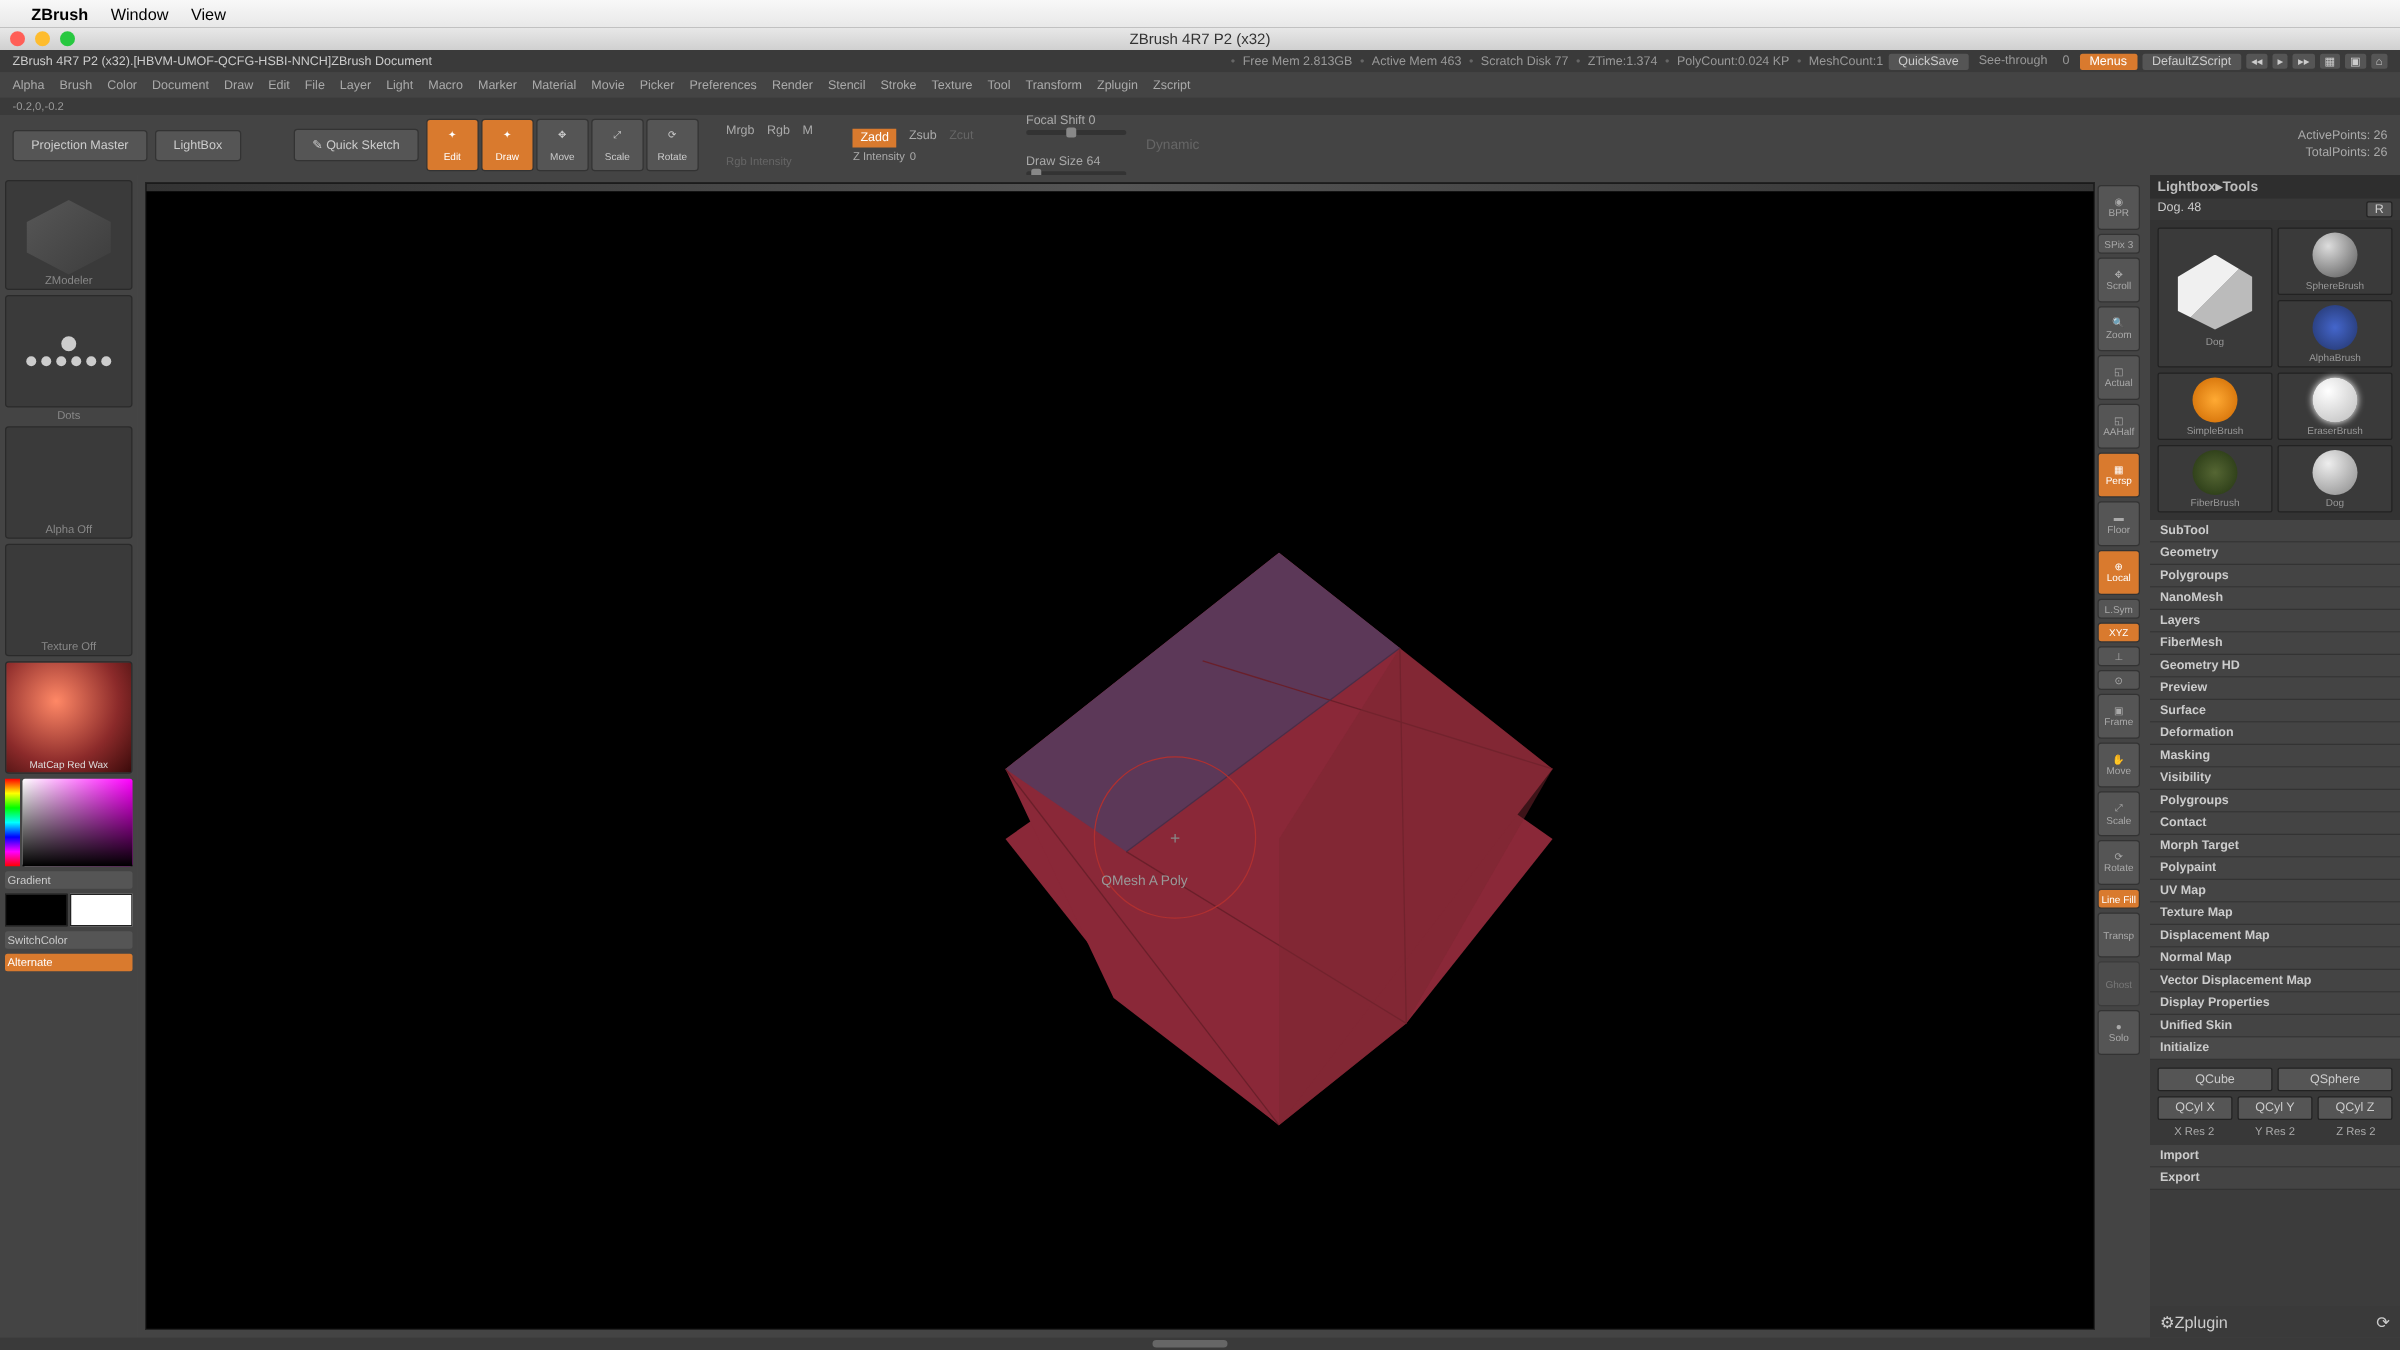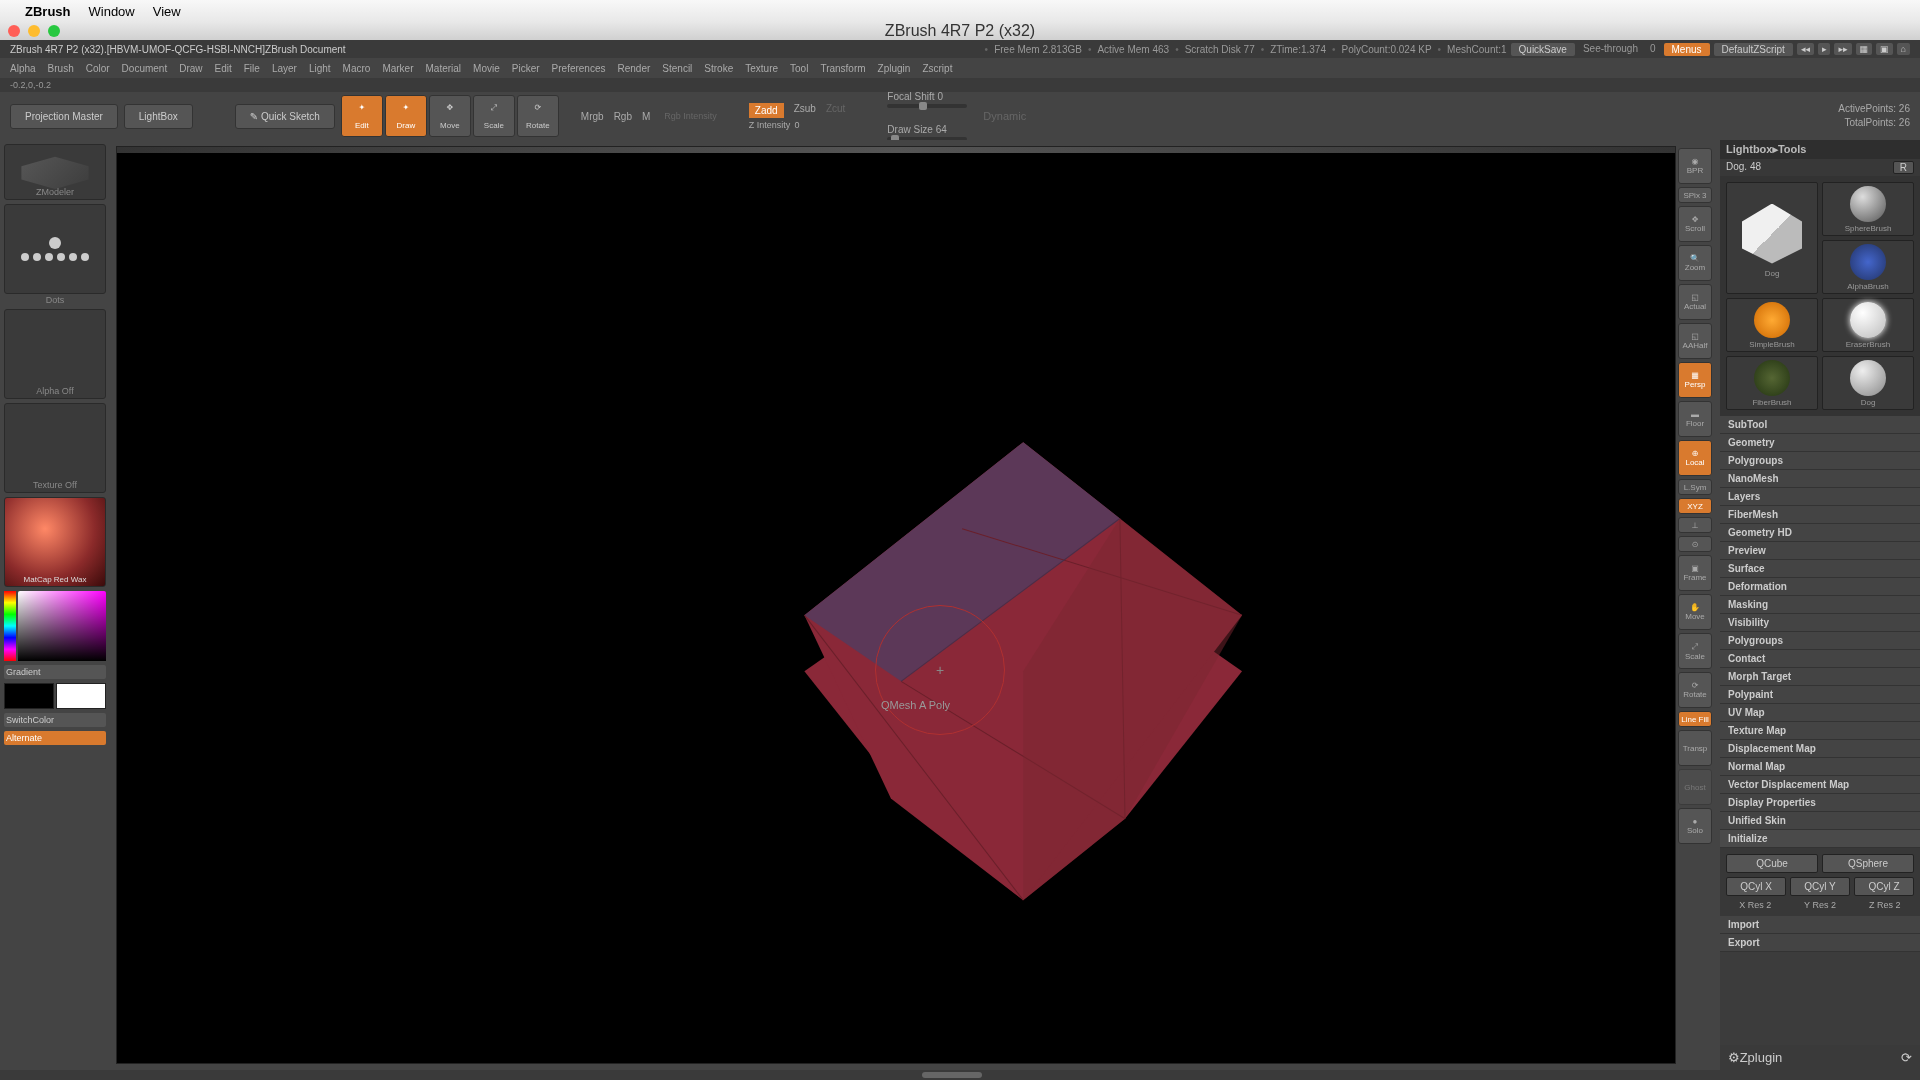--- a/index.html
+++ b/index.html
@@ -10,21 +10,21 @@
 .mac-menubar .apple { font-size: 14px; margin-right: 15px; }
 .mac-menubar span { margin-right: 18px; }
 .mac-menubar .app-name { font-weight: bold; }
 
 
 .window-chrome { height: 18px; background: linear-gradient(#e8e8e8, #d0d0d0); display: flex; align-items: center; padding: 0 8px; position: relative; }
 .traffic-light { width: 12px; height: 12px; border-radius: 50%; margin-right: 8px; }
 .tl-red { background: #ff5f57; }
 .tl-yellow { background: #febc2e; }
 .tl-green { background: #28c840; }
-.window-title { position: absolute; left: 50%; transform: translateX(-50%); font-size: 16px; color: #333; }
+.window-title { position: absolute; left: 50%; transform: translateX(-50%); font-size: 12px; color: #333; }
 
 
 .status-bar { height: 18px; background: #3a3a3a; display: flex; align-items: center; font-size: 10px; color: #888; padding: 0 10px; }
 .status-bar .doc-title { color: #ccc; margin-right: auto; }
 .status-bar .stat-item { margin: 0 4px; color: #999; }
 .status-bar .stat-dot { color: #666; margin: 0 2px; }
 .status-bar .right-controls { display: flex; align-items: flex-start; gap: 4px; }
 .status-bar .btn-orange { background: #d97a2e; color: #fff; padding: 1px 8px; border-radius: 2px; }
 .status-bar .btn-gray { background: #555; color: #ccc; padding: 1px 8px; border-radius: 2px; }
 .status-bar .mini-btn { background: #555; padding: 1px 4px; border-radius: 2px; font-size: 9px; color: #ccc; }
@@ -47,21 +47,21 @@
 .tb-label.orange { background: #d97a2e; color: #fff; padding: 2px 6px; }
 .tb-slider-group { display: flex; flex-direction: column; font-size: 10px; color: #aaa; }
 .tb-slider { width: 80px; height: 4px; background: #333; border-radius: 2px; position: relative; margin-top: 2px; }
 .tb-slider-thumb { position: absolute; width: 8px; height: 8px; background: #888; border-radius: 2px; top: -2px; }
 .tb-stats { margin-left: auto; font-size: 10px; color: #aaa; text-align: right; line-height: 14px; }
 
 
 .content-area { display: flex; height: calc(1080px - 22px - 18px - 18px - 20px - 14px - 48px - 10px); }
 .left-panel { width: 110px; background: #444; padding: 4px; display: flex; flex-direction: column; gap: 4px; }
 .left-slot { background: #3a3a3a; border: 1px solid #2a2a2a; height: 90px; display: flex; align-items: flex-end; justify-content: center; font-size: 9px; color: #888; padding: 2px; border-radius: 3px; }
-.left-slot.small { height: 56px; }
+.left-slot.small { height: 88px; }
 .left-slot.brush { display: flex; align-items: center; justify-content: center; align-items: center; }
 .brush-dots { display: flex; flex-direction: column; align-items: center; }
 .dots-row { display: flex; gap: 4px; margin: 2px 0; }
 .dot { width: 8px; height: 8px; border-radius: 50%; background: #ccc; }
 .dot.big { width: 12px; height: 12px; }
 .material-preview { background: radial-gradient(circle at 40% 35%, #ff8866, #8b2a2a 60%, #3a0a0a); border-radius: 3px; }
 .color-picker { height: 70px; background: linear-gradient(to right, #fff, #f0f); position: relative; border-radius: 2px; }
 .color-picker::before { content: ""; position: absolute; inset: 0; background: linear-gradient(to bottom, transparent, #000); }
 .hue-strip { width: 12px; height: 70px; background: linear-gradient(#f00, #ff0, #0f0, #0ff, #00f, #f0f, #f00); float: left; margin-right: 2px; }
 .color-row { display: flex; gap: 2px; }
@@ -211,21 +211,21 @@
     <div class="tb-btn icon">
         <div class="icon-shape">⤢</div>
         <span>Scale</span>
       </div>
     <div class="tb-btn icon">
         <div class="icon-shape">⟳</div>
         <span>Rotate</span>
       </div>
   </div>
   <div style="width:10px"></div>
-  <div style="display:flex;flex-direction:row;gap:14px">
+  <div style="display:flex;flex-direction:column;gap:14px">
     <div style="display:flex;gap:10px">
       <span class="tb-label">Mrgb</span>
       <span class="tb-label">Rgb</span>
       <span class="tb-label">M</span>
     </div>
     <span class="tb-label" style="color:#666;font-size:9px">Rgb Intensity</span>
   </div>
   <div style="width:20px"></div>
   <div style="display:flex;flex-direction:column;gap:2px">
     <div style="display:flex;gap:10px">

